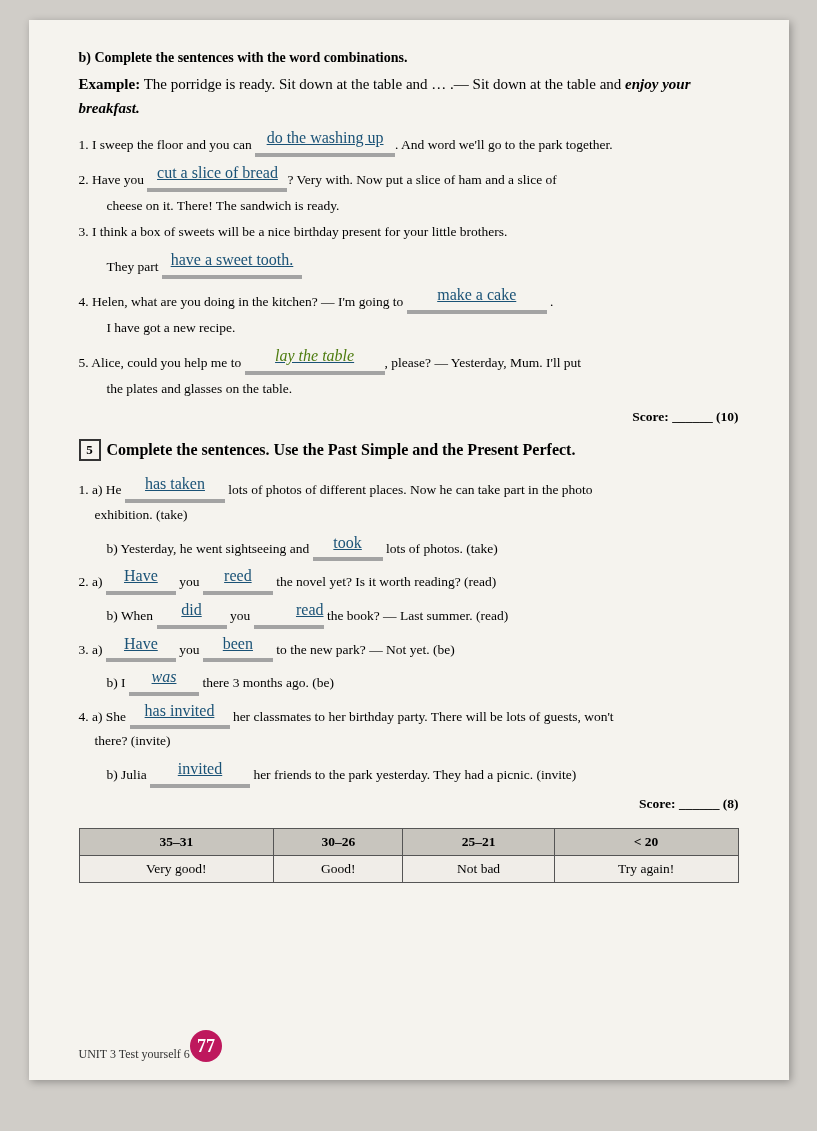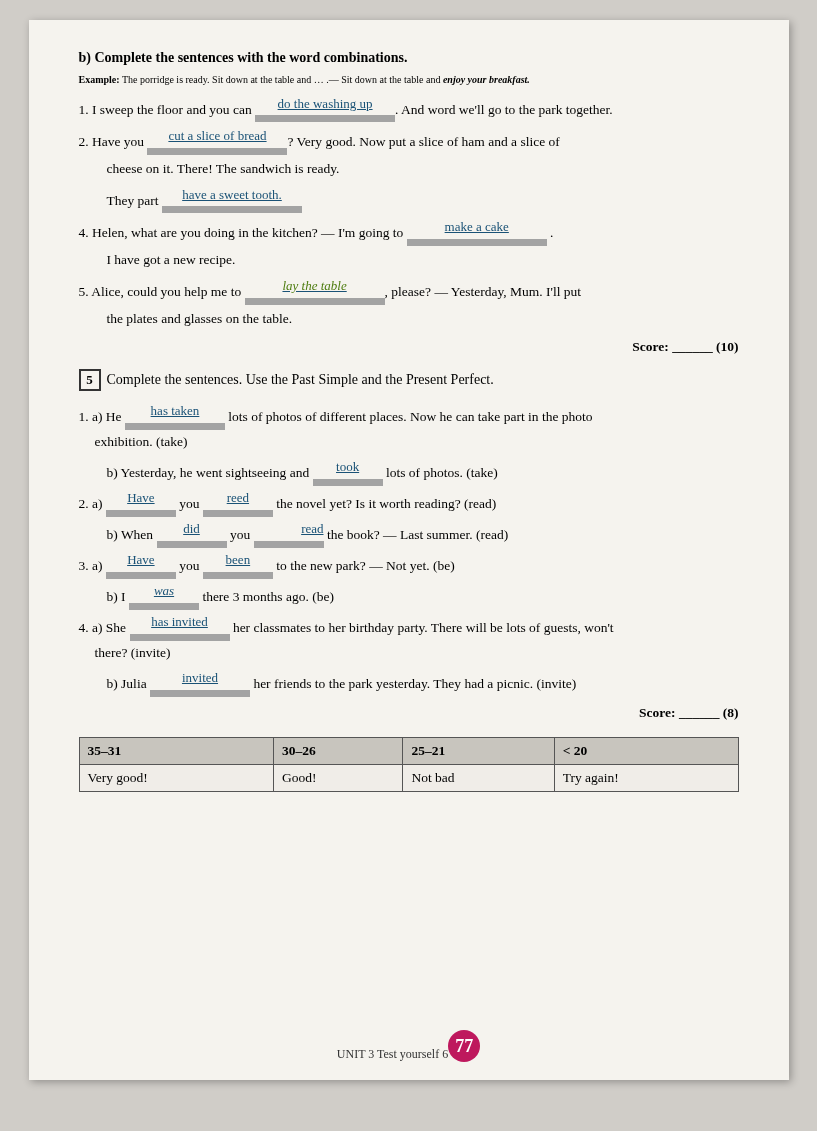--- a/index.html
+++ b/index.html
@@ -18,41 +18,41 @@
       padding: 30px 50px 30px 50px;
       position: relative;
       box-shadow: 2px 2px 8px rgba(0,0,0,0.3);
     }
     .section-header {
       font-weight: bold;
       font-size: 14px;
       margin-bottom: 6px;
     }
     .example-line {
-      font-size: 10px;
+      font-size: 15px;
       margin-bottom: 4px;
       line-height: 1.6;
     }
     .example-line em {
       font-style: italic;
       font-weight: bold;
     }
     .exercise-item {
       font-size: 13.5px;
       line-height: 1.8;
       margin-bottom: 2px;
     }
     .blank-line {
       display: inline-block;
-      border-bottom: 7px solid #a3a3a3;
+      border-bottom: 4px solid #a3a3a3;
       min-width: 140px;
       vertical-align: bottom;
       text-align: center;
       color: #1a5276;
-      font-size: 13px;
+      font-size: 16px;
     }
     .blank-short {
       min-width: 70px;
     }
     .blank-medium {
       min-width: 100px;
     }
     .score-line {
       text-align: right;
       font-size: 13.5px;
@@ -71,58 +71,58 @@
       height: 22px;
       display: flex;
       align-items: center;
       justify-content: center;
       font-weight: bold;
       font-size: 13px;
       margin-right: 6px;
       flex-shrink: 0;
     }
     .section5-title {
-      font-weight: normal;
-      font-size: 14px;
+      font-weight: bold;
+      font-size: 16px;
     }
     .sub-item {
       font-size: 13.5px;
       line-height: 1.85;
       margin-left: 16px;
     }
     .item-label {
       font-size: 13.5px;
       line-height: 1.85;
     }
     
     .score-table {
       width: 100%;
       border-collapse: collapse;
       margin-top: 16px;
       font-size: 13.5px;
     }
     .score-table th, .score-table td {
       border: 1px solid #555;
-      text-align: left;
+      text-align: center;
       padding: 5px 8px;
     }
     .score-table th {
       background: #c8c5be;
       font-weight: bold;
     }
     .score-table td {
       background: #f0ede8;
     }
     .footer {
       position: absolute;
       bottom: 18px;
       left: 50px;
       right: 50px;
       display: flex;
-      justify-content: center;
+      justify-content: flex-start;
       align-items: flex-end;
     }
     .footer-text {
       font-size: 12px;
       color: #333;
     }
     .page-num {
       font-size: 18px;
       font-weight: bold;
       background: #be185d;
@@ -149,26 +149,29 @@
     <strong>Example:</strong>
     <span>The porridge is ready. Sit down at the table and … .— Sit down at the table and</span>
     <em>enjoy your breakfast.</em>
   </div>
 
   <div class="exercise-item">
     <span>1. I sweep the floor and you can </span><span class="blank-line" style="color: rgb(26, 82, 118); text-decoration: underline rgb(26, 82, 118);">do the washing up</span><span>. And word we'll go to the park together.</span>
   </div>
 
   <div class="exercise-item">
-    <span>2. Have you </span><span class="blank-line" style="color: rgb(26, 82, 118); text-decoration: underline rgb(26, 82, 118);">cut a slice of bread</span><span>? Very good. Now put a slice of ham and a slice of</span>
+    <span>2. Have you </span><span class="blank-line" style="color: rgb(26, 82, 118); text-decoration: underline rgb(26, 82, 118);">cut a slice of bread</span><span>? Very with. Now put a slice of ham and a slice of</span>
   </div>
   <div class="exercise-item indent">
     <span>cheese on it. There! The sandwich is ready.</span>
   </div>
 
+  <div class="exercise-item">
+    <span>3. I think a box of sweets will be a nice birthday present for your little brothers.</span>
+  </div>
   <div class="exercise-item indent">
     <span>They part </span><span class="blank-line" style="color: rgb(26, 82, 118); text-decoration: underline rgb(26, 82, 118);">have a sweet tooth.</span>
   </div>
 
   <div class="exercise-item">
     <span>4. Helen, what are you doing in the kitchen? — I'm going to </span><span class="blank-line" style="color: rgb(26, 82, 118); text-decoration: underline rgb(26, 82, 118);">make a cake</span><span> .</span>
   </div>
   <div class="exercise-item indent">
     <span>I have got a new recipe.</span>
   </div>

